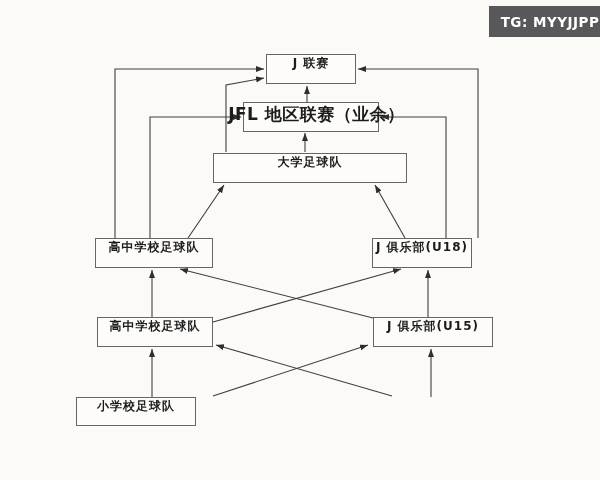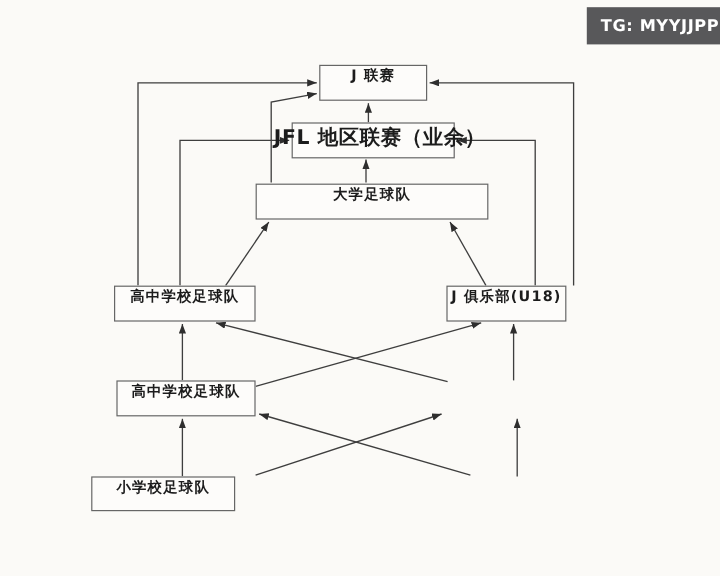--- a/index.html
+++ b/index.html
@@ -87,20 +87,23 @@
   </div>
 
   <div class="node" style="left:372px;top:238px;width:100px;height:30px">
     <span>J 俱乐部(U18)</span>
   </div>
 
   <div class="node" style="left:97px;top:317px;width:116px;height:30px">
     <span>高中学校足球队</span>
   </div>
 
+  <div class="node" style="left:373px;top:317px;width:120px;height:30px">
+    <span>J 俱乐部(U15)</span>
+  </div>
 
   <div class="node" style="left:76px;top:397px;width:120px;height:29px">
     <span>小学校足球队</span>
   </div>
 
 
   <div class="badge badge-top-right">TG: MYYJJPP</div>
 
 
 </div>

